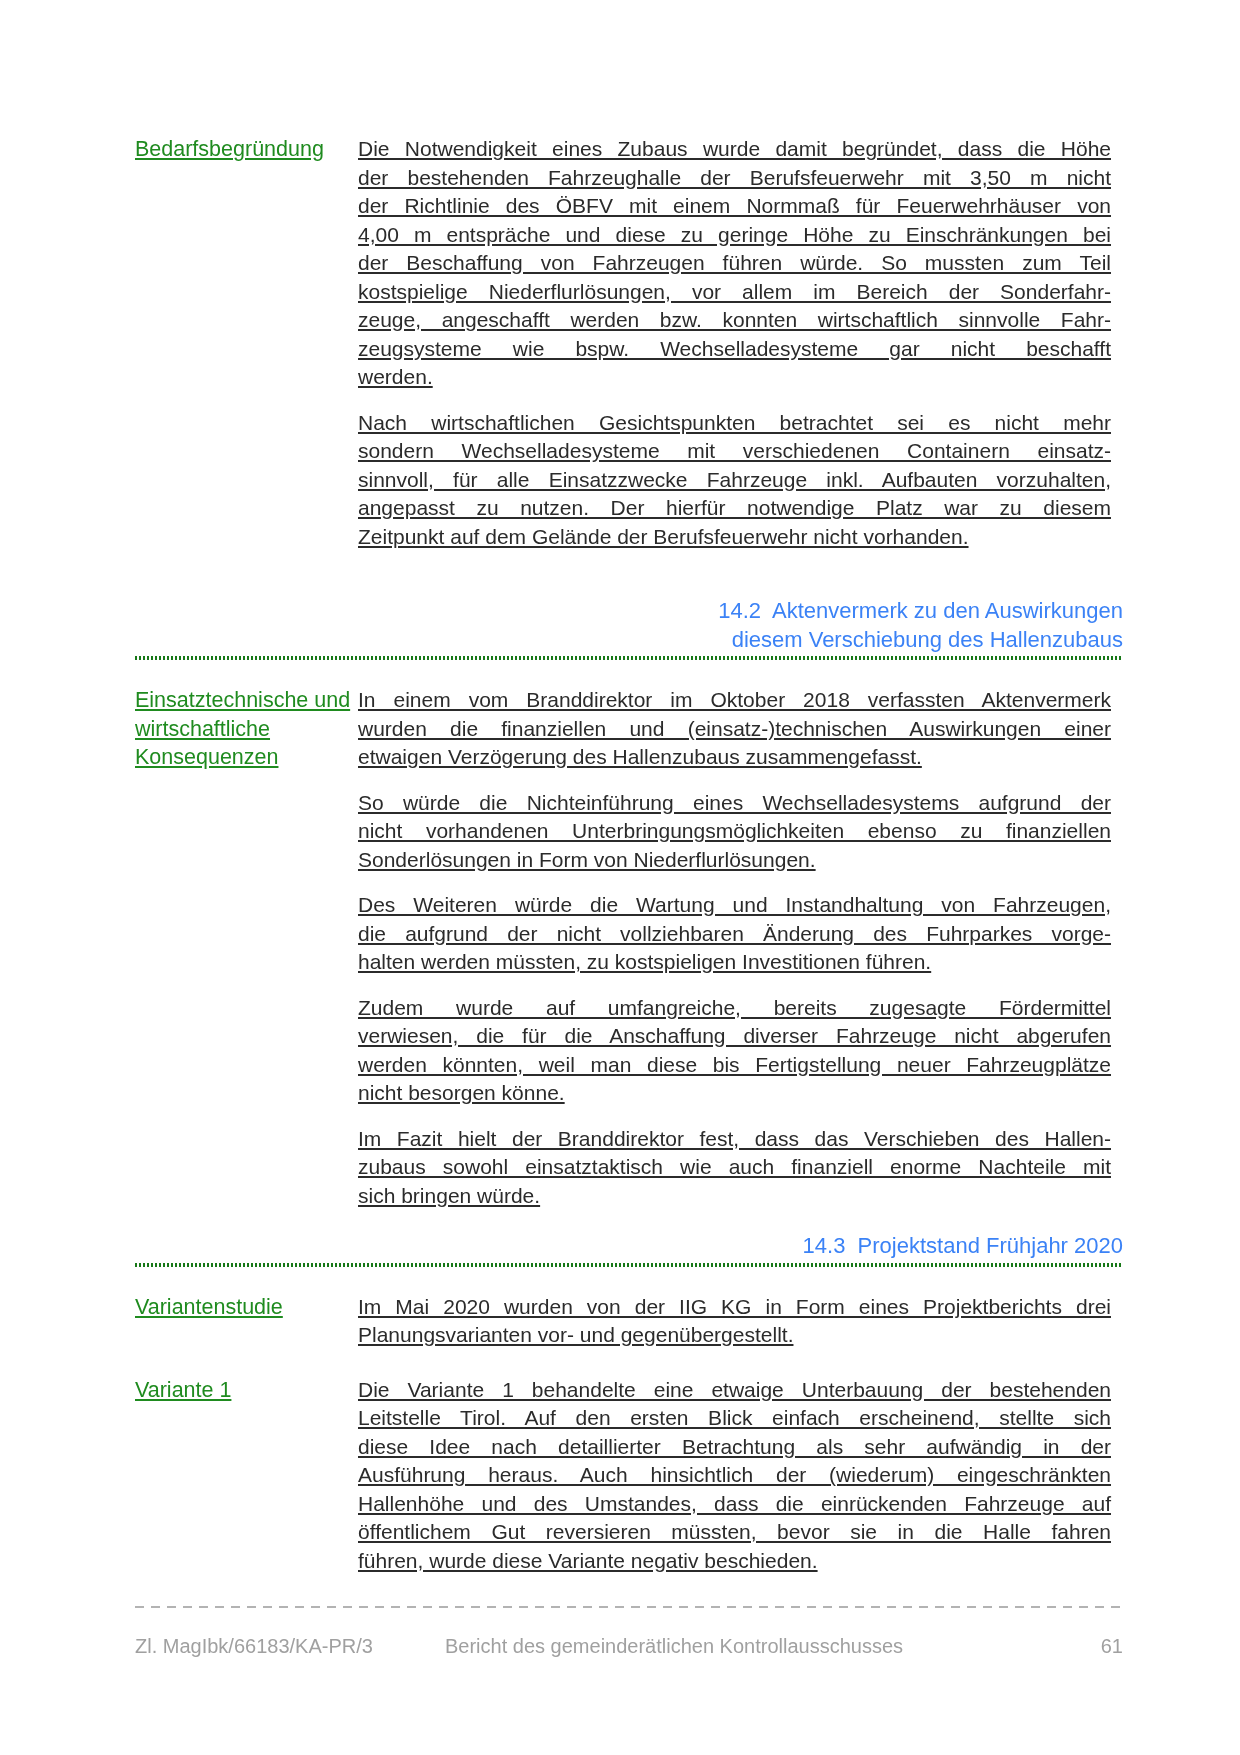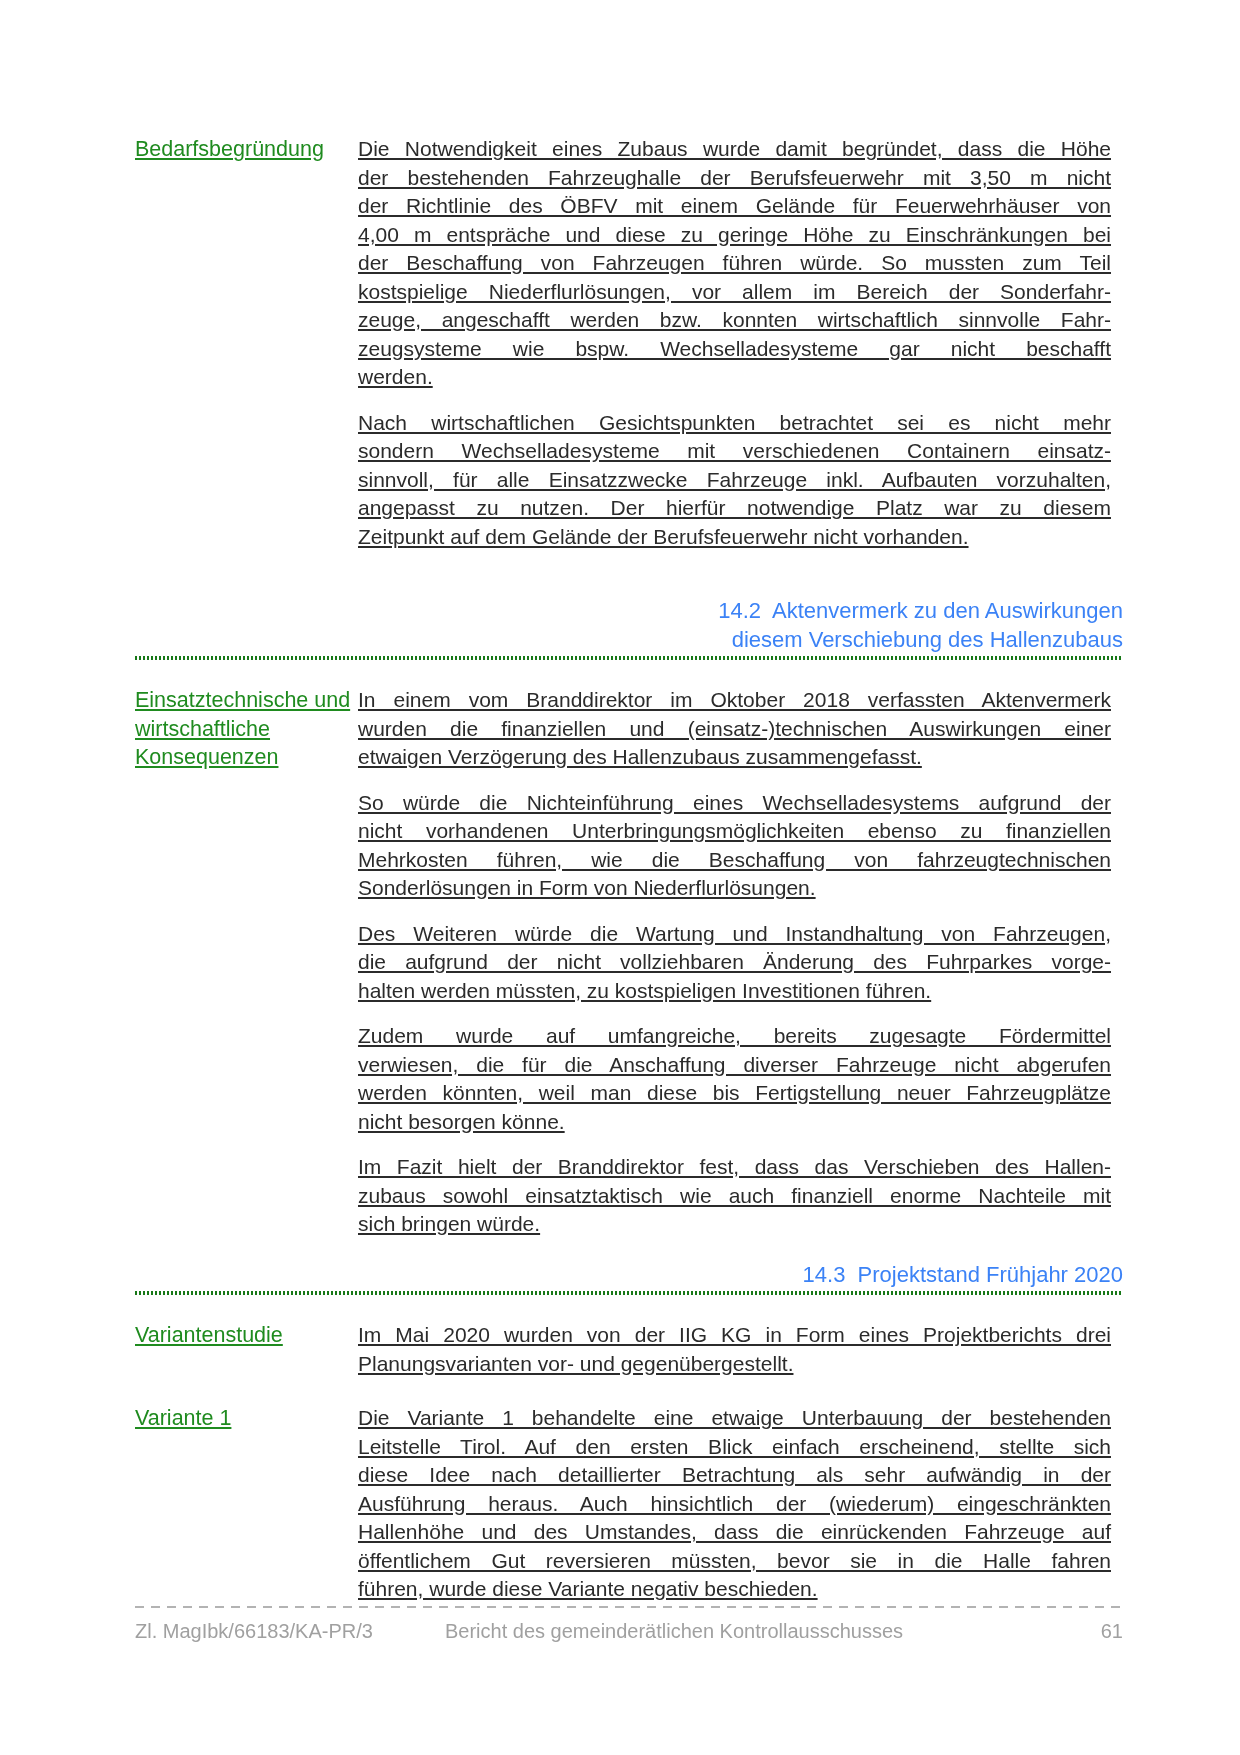--- a/index.html
+++ b/index.html
@@ -22,38 +22,38 @@
   .headingwrap{width:988px;}
   .h142wrap{margin-top:46px;}
   .h143wrap{margin-top:22px;}
   .heading{color:#3b82f6;text-align:right;font-size:22px;line-height:28.5px;white-space:pre-wrap;}
   .dotrule{height:4px;margin-top:2px;
     background-image:repeating-linear-gradient(90deg,#187818 0 2px,transparent 2px 4px);}
   .after-rule{margin-top:26px;}
   .footer{position:absolute;left:135px;top:1606px;width:988px;color:#a0a0a0;font-size:20px;line-height:24px;}
   .dashrule{height:2px;
     background-image:repeating-linear-gradient(90deg,#b3b3b3 0 9px,transparent 9px 16px);}
-  .footrow{display:flex;margin-top:11px;justify-content:center;}
+  .footrow{display:flex;margin-top:26px;justify-content:center;}
   .fref{flex:0 0 310px;width:310px;}
   .fcenter{flex:1;}
   .fpage{text-align:right;}
 </style>
 </head>
 <body>
 
 <div class="page">
   <div class="content">
 
     <div class="row">
       <div class="labelcol">Bedarfsbegründung</div>
       <div class="bodycol">
         <p class="para">
           <span class="jl">Die Notwendigkeit eines Zubaus wurde damit begründet, dass die Höhe</span>
           <span class="jl">der bestehenden Fahrzeughalle der Berufsfeuerwehr mit 3,50 m nicht</span>
-          <span class="jl">der Richtlinie des ÖBFV mit einem Gelände für Feuerwehrhäuser von</span>
+          <span class="jl">der Richtlinie des ÖBFV mit einem Normmaß für Feuerwehrhäuser von</span>
           <span class="jl">4,00 m entspräche und diese zu geringe Höhe zu Einschränkungen bei</span>
           <span class="jl">der Beschaffung von Fahrzeugen führen würde. So mussten zum Teil</span>
           <span class="jl">kostspielige Niederflurlösungen, vor allem im Bereich der Sonderfahr-</span>
           <span class="jl">zeuge, angeschafft werden bzw. konnten wirtschaftlich sinnvolle Fahr-</span>
           <span class="jl">zeugsysteme wie bspw. Wechselladesysteme gar nicht beschafft</span>
           <span class="jl last">werden.</span>
         </p>
         <p class="para">
           <span class="jl">Nach wirtschaftlichen Gesichtspunkten betrachtet sei es nicht mehr</span>
           <span class="jl">sondern Wechselladesysteme mit verschiedenen Containern einsatz-</span>
@@ -74,21 +74,20 @@
       <div class="labelcol">Einsatztechnische und wirtschaftliche Konsequenzen</div>
       <div class="bodycol">
         <p class="para">
           <span class="jl">In einem vom Branddirektor im Oktober 2018 verfassten Aktenvermerk</span>
           <span class="jl">wurden die finanziellen und (einsatz-)technischen Auswirkungen einer</span>
           <span class="jl last">etwaigen Verzögerung des Hallenzubaus zusammengefasst.</span>
         </p>
         <p class="para">
           <span class="jl">So würde die Nichteinführung eines Wechselladesystems aufgrund der</span>
           <span class="jl">nicht vorhandenen Unterbringungsmöglichkeiten ebenso zu finanziellen</span>
-          <span class="jl">Mehrkosten führen, wie die Beschaffung von fahrzeugtechnischen</span>
           <span class="jl last">Sonderlösungen in Form von Niederflurlösungen.</span>
         </p>
         <p class="para">
           <span class="jl">Des Weiteren würde die Wartung und Instandhaltung von Fahrzeugen,</span>
           <span class="jl">die aufgrund der nicht vollziehbaren Änderung des Fuhrparkes vorge-</span>
           <span class="jl last">halten werden müssten, zu kostspieligen Investitionen führen.</span>
         </p>
         <p class="para">
           <span class="jl">Zudem wurde auf umfangreiche, bereits zugesagte Fördermittel</span>
           <span class="jl">verwiesen, die für die Anschaffung diverser Fahrzeuge nicht abgerufen</span>

